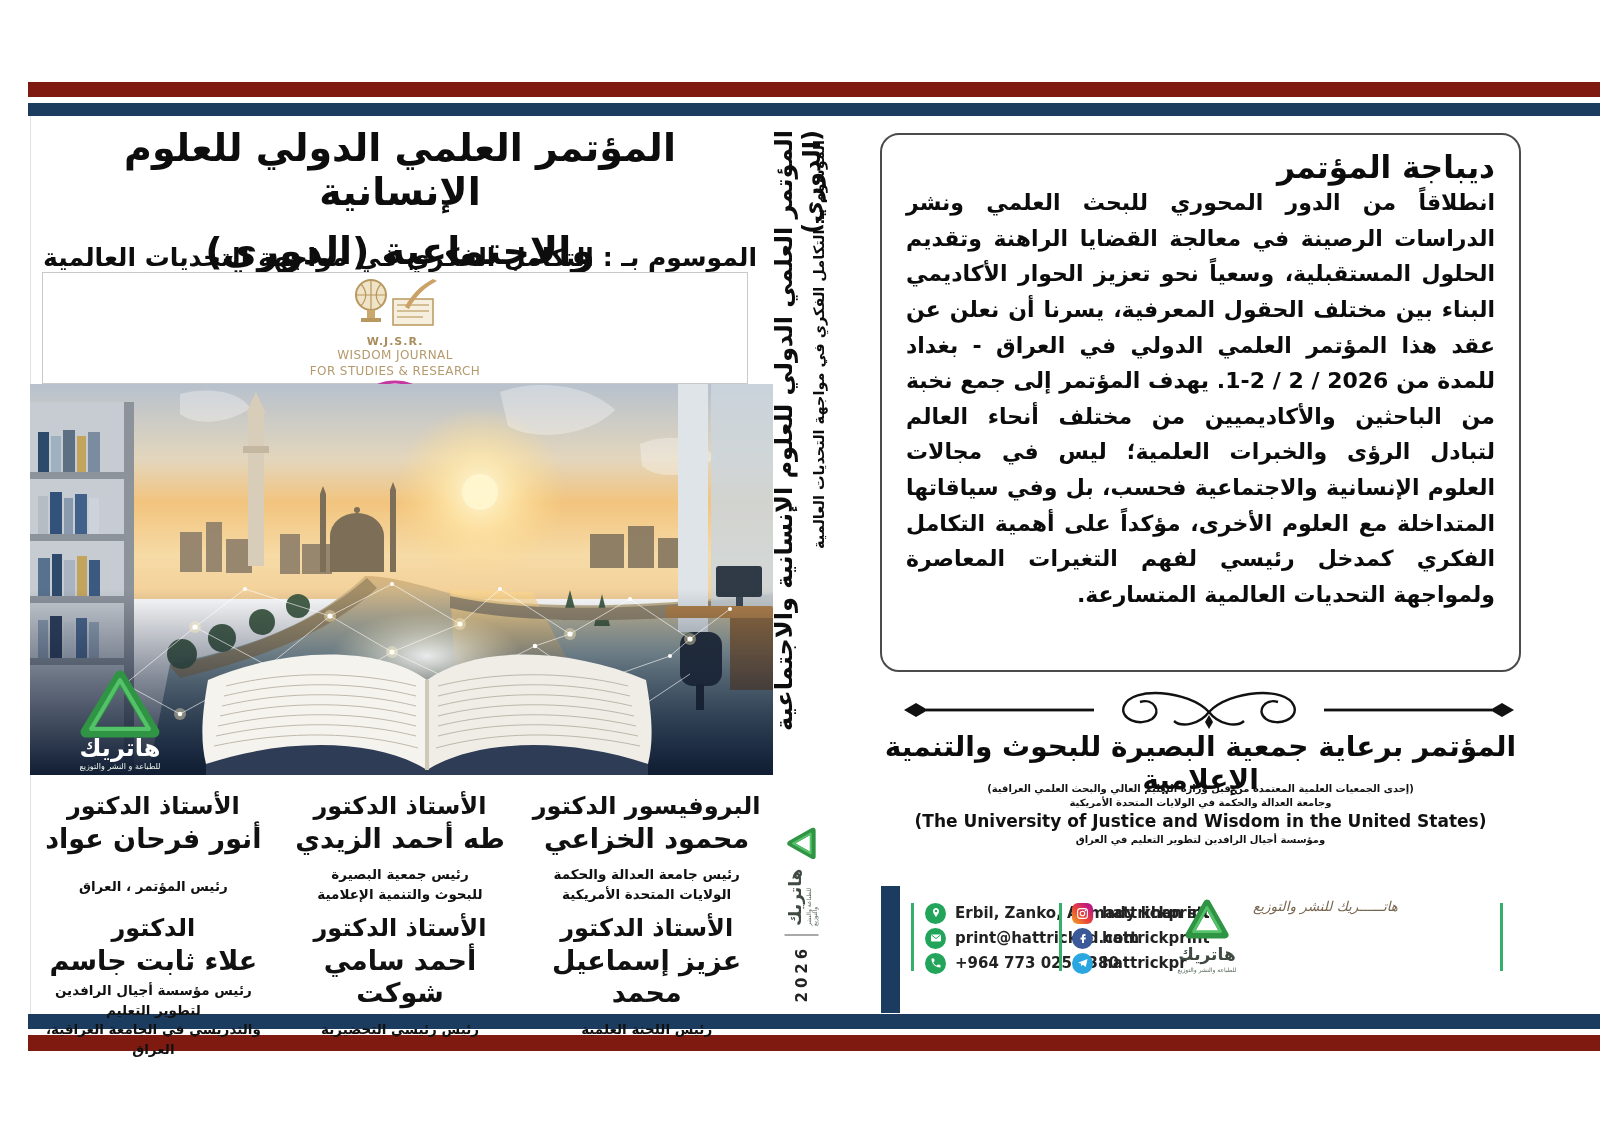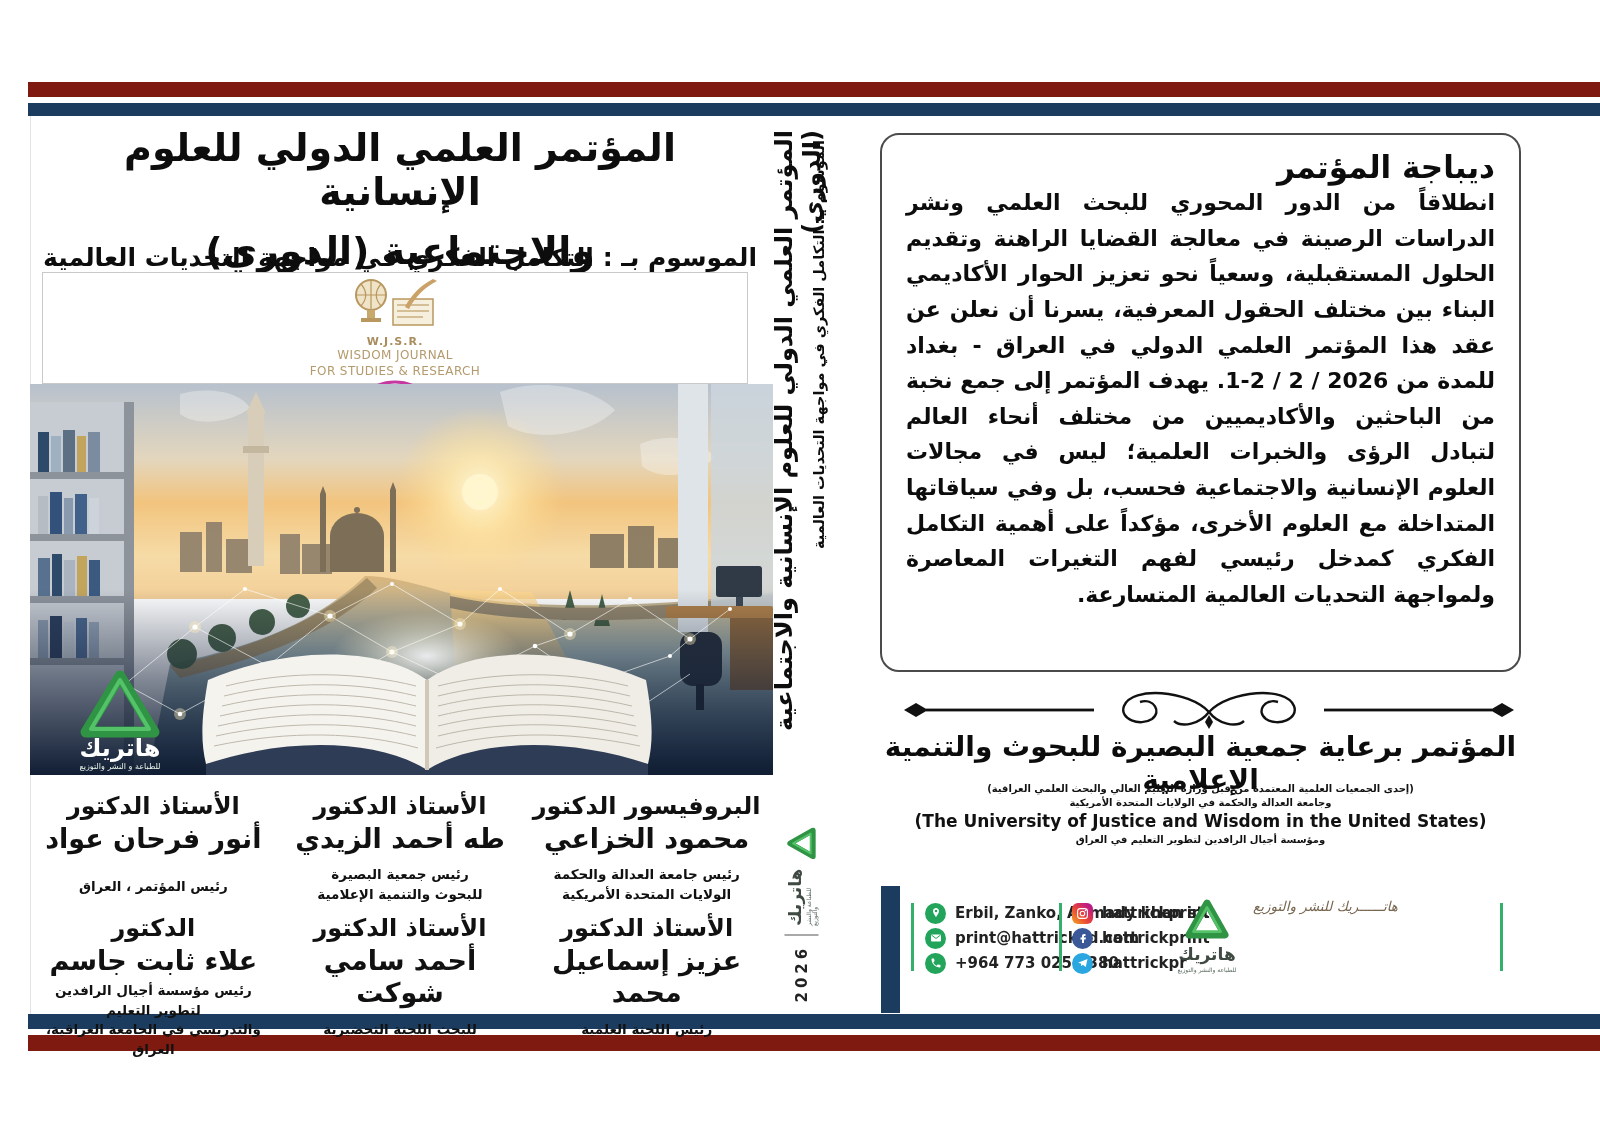--- a/index.html
+++ b/index.html
@@ -362,21 +362,21 @@
       <div class="p-role" style="margin-top:22px;">رئيس المؤتمر ، العراق</div>
     </div>
     <div class="person">
       <div class="p-title">الأستاذ الدكتور</div>
       <div class="p-name">عزيز إسماعيل محمد</div>
       <div class="p-role">رئيس اللجنة العلمية</div>
     </div>
     <div class="person">
       <div class="p-title">الأستاذ الدكتور</div>
       <div class="p-name">أحمد سامي شوكت</div>
-      <div class="p-role">للبحث اللجنة التحضيرية</div>
+      <div class="p-role">رئيس رئيسي التحضيرية</div>
     </div>
     <div class="person">
       <div class="p-title">الدكتور</div>
       <div class="p-name">علاء ثابت جاسم</div>
       <div class="p-role" style="margin-top:4px;">رئيس مؤسسة أجيال الرافدين لتطوير التعليم
 والتدريسي في الجامعة العراقية، العراق</div>
     </div>
   </div>
 
   <div class="spine-rot spine-title">المؤتمر العلمي الدولي للعلوم الإنسانية والاجتماعية (الدوري)</div>

